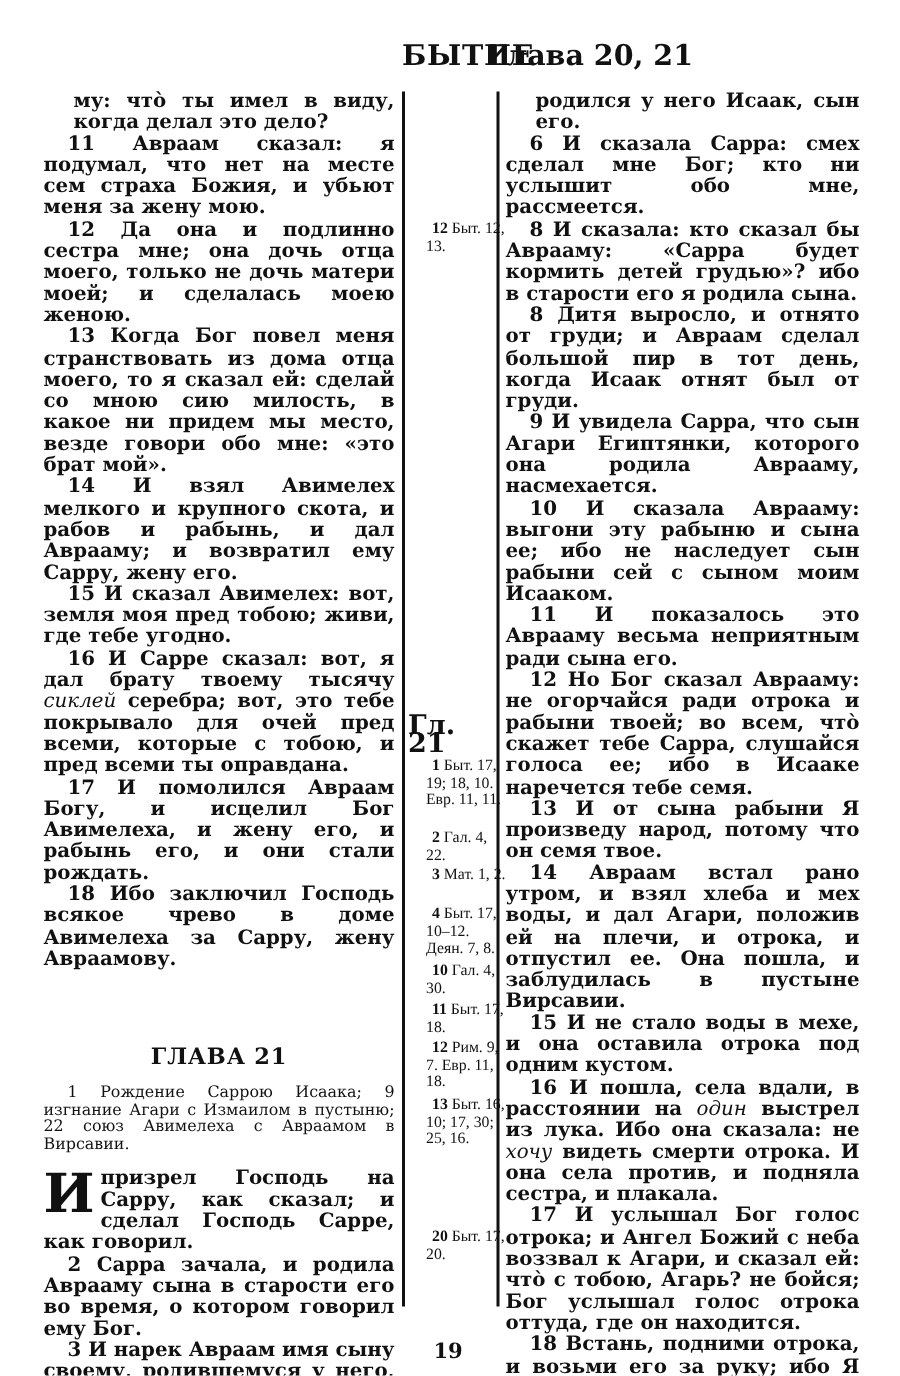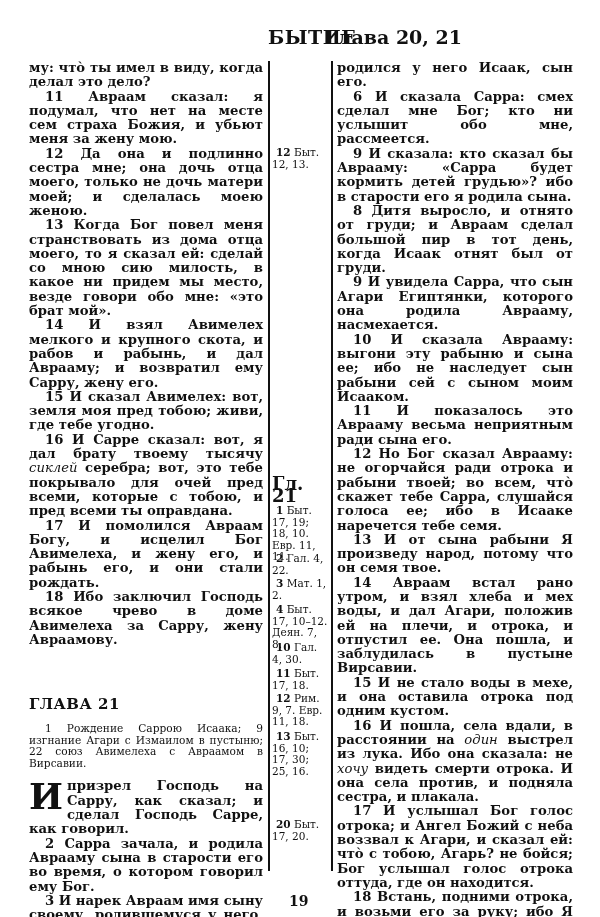--- a/index.html
+++ b/index.html
@@ -9,27 +9,27 @@
   .header .book { position: absolute; left: 268px; top: 0; font-weight: bold; font-size: 19px; letter-spacing: 0.5px; }
   .header .chap { position: absolute; right: 30px; top: 0; font-weight: bold; font-size: 19px; }
   .col { position: absolute; font-weight: bold; font-size: 13.2px; line-height: 14.3px; text-align: justify; }
   .col-left { left: 29px; top: 61px; width: 234px; }
   .col-right { left: 337px; top: 61px; width: 236px; }
   .rule { position: absolute; width: 1.6px; background: #111; }
   .rule-left { left: 268px; top: 61px; height: 810px; }
   .rule-right { left: 331px; top: 61px; height: 810px; }
   .refs { position: absolute; left: 272px; top: 61px; width: 56px; font-size: 10.5px; line-height: 11.5px; font-weight: normal; }
   .verse { text-indent: 16px; margin: 0; }
-  .verse.cont { text-indent: 0; }
-  .chapter-title { text-align: left; font-size: 15px; font-weight: bold; letter-spacing: 0.5px; margin: 50px 0 12px 0; text-indent: 0; }
+  .verse.cont { text-indent: 0; margin-left: 20px; }
+  .chapter-title { text-align: center; font-size: 15px; font-weight: bold; letter-spacing: 0.5px; margin: 50px 0 12px 0; text-indent: 0; }
   .summary { font-weight: normal; font-size: 10.6px; line-height: 11.5px; text-indent: 16px; margin: 0 0 10px 0; text-align: justify; }
   .dropcap-para { text-indent: 0; margin: 0; }
   .dropcap { float: left; font-size: 36px; line-height: 30px; font-weight: bold; margin: 2px 4px 0 0; }
   i { font-weight: normal; }
-  .ref { position: absolute; left: 0; width: 56px; }
+  .ref { position: absolute; left: 12px; width: 56px; font-family: Liberation Serif, serif; }
   .ref .num { font-weight: bold; padding-left: 4px; }
   .ref-ch { position: absolute; left: 0; width: 56px; font-weight: bold; font-size: 18px; }
   .page-number { position: absolute; left: 289px; top: 893px; font-weight: bold; font-size: 14px; text-align: right; }
 </style>
 </head>
 <body>
 
 <div class="header">
   <span class="book">БЫТИЕ</span>
   <span class="chap">Глава 20, 21</span>
@@ -70,21 +70,21 @@
   <div class="ref" style="top:581px"><span class="num">10</span> <span>Гал. 4, 30.</span></div>
   <div class="ref" style="top:607px"><span class="num">11</span> <span>Быт. 17, 18.</span></div>
   <div class="ref" style="top:632px"><span class="num">12</span> <span>Рим. 9, 7. Евр. 11, 18.</span></div>
   <div class="ref" style="top:670px"><span class="num">13</span> <span>Быт. 16, 10; 17, 30; 25, 16.</span></div>
   <div class="ref" style="top:758px"><span class="num">20</span> <span>Быт. 17, 20.</span></div>
 </div>
 
 <div class="col col-right">
   <p class="verse cont">родился у него Исаак, сын его.</p>
   <p class="verse">6 И сказала Сарра: смех сделал мне Бог; кто ни услышит обо мне, рассмеется.</p>
-  <p class="verse">9 И сказала: кто сказал бы Аврааму: «Сарра будет кормить детей грудью»? ибо в старости его я родила сына.</p>
+  <p class="verse">8 И сказала: кто сказал бы Аврааму: «Сарра будет кормить детей грудью»? ибо в старости его я родила сына.</p>
   <p class="verse">8 Дитя выросло, и отнято от груди; и Авраам сделал большой пир в тот день, когда Исаак отнят был от груди.</p>
   <p class="verse">9 И увидела Сарра, что сын Агари Египтянки, которого она родила Аврааму, насмехается.</p>
   <p class="verse">10 И сказала Аврааму: выгони эту рабыню и сына ее; ибо не наследует сын рабыни сей с сыном моим Исааком.</p>
   <p class="verse">11 И показалось это Аврааму весьма неприятным ради сына его.</p>
   <p class="verse">12 Но Бог сказал Аврааму: не огорчайся ради отрока и рабыни твоей; во всем, чтò скажет тебе Сарра, слушайся голоса ее; ибо в Исааке наречется тебе семя.</p>
   <p class="verse">13 И от сына рабыни Я произведу народ, потому что он семя твое.</p>
   <p class="verse">14 Авраам встал рано утром, и взял хлеба и мех воды, и дал Агари, положив ей на плечи, и отрока, и отпустил ее. Она пошла, и заблудилась в пустыне Вирсавии.</p>
   <p class="verse">15 И не стало воды в мехе, и она оставила отрока под одним кустом.</p>
   <p class="verse"><span>16 И пошла, села вдали, в расстоянии на </span><i>один</i><span> выстрел из лука. Ибо она сказала: не </span><i>хочу</i><span> видеть смерти отрока. И она села против, и подняла сестра, и плакала.</span></p>
   <p class="verse">17 И услышал Бог голос отрока; и Ангел Божий с неба воззвал к Агари, и сказал ей: чтò с тобою, Агарь? не бойся; Бог услышал голос отрока оттуда, где он находится.</p>

